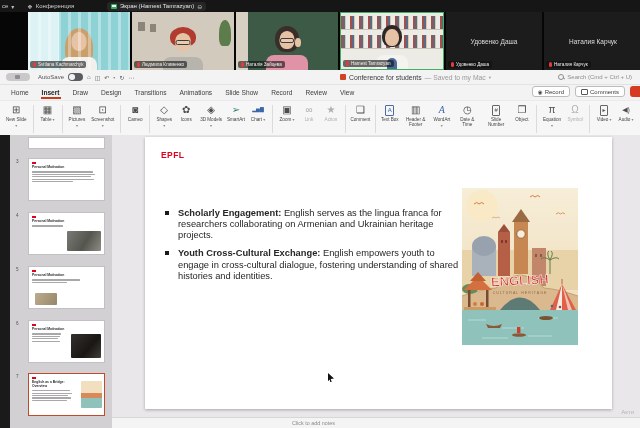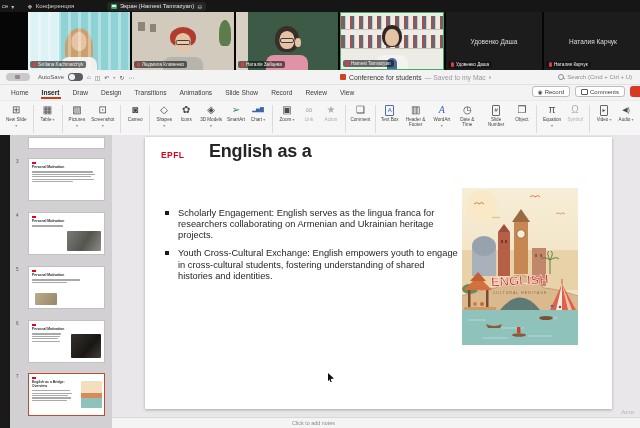--- a/index.html
+++ b/index.html
@@ -98,21 +98,21 @@
     font-size:5.4px;color:#8d8b8d;display:flex;align-items:center;padding-left:180px;box-sizing:border-box;}
   .watermark{position:absolute;right:6px;bottom:13px;font-size:6px;color:#b6b4ba;}
   
   .slide{position:absolute;left:33px;top:2px;width:467px;height:272px;background:#fff;
     box-shadow:0 1px 3px rgba(0,0,0,.28);}
   .epfl{position:absolute;left:16px;top:13px;font-size:8.5px;font-weight:bold;color:#e2001a;letter-spacing:0.4px;}
   .stitle{position:absolute;left:64px;top:4px;font-size:18px;font-weight:bold;color:#252525;line-height:1.18;letter-spacing:-0.2px;}
   .bullets{position:absolute;left:20px;top:71px;width:296px;}
   .bli{position:relative;padding-left:13px;margin-bottom:7px;font-size:9.3px;color:#262626;line-height:1.2;}
   .bli::before{content:"";position:absolute;left:0;top:3px;width:4px;height:4px;background:#1a1a1a;}
-  .lead{font-weight:normal;}
+  .lead{font-weight:bold;}
   .illu{position:absolute;left:317px;top:51px;width:116px;height:157px;}
   .cursor{position:absolute;left:183px;top:236px;width:6px;height:9px;background:#111;
     clip-path:polygon(0 0,100% 62%,45% 66%,62% 100%,38% 100%,28% 72%,0 92%);}
 </style>
 </head>
 <body>
 
 <div class="screen">
 
   <div class="meet-top">
@@ -422,25 +422,24 @@
               <div class="tln" style="width:50%"></div>
             <div class="tphoto ph-color"></div>
           </div>
         </div>
       </div>
 
       <div class="canvas">
         <div class="slide">
           <span class="epfl">EPFL</span>
           <div class="stitle">
-            <div>English as a</div>
           </div>
           <div class="bullets">
             <div class="bli"><span class="lead">Scholarly Engagement:</span><span> English serves as the lingua franca for researchers collaborating on Armenian and Ukrainian heritage projects.</span></div>
-            <div class="bli"><span class="lead">Youth Cross-Cultural Exchange:</span><span> English empowers youth to engage in cross-cultural students, fostering understanding of shared histories and identities.</span></div>
+            <div class="bli"><span class="lead">Youth Cross-Cultural Exchange:</span><span> English empowers youth to engage in cross-cultural dialogue, fostering understanding of shared histories and identities.</span></div>
           </div>
 
           <svg class="illu" viewBox="0 0 116 157">
             <defs>
               <linearGradient id="sky" x1="0" y1="0" x2="0" y2="1">
                 <stop offset="0" stop-color="#f7eed8"></stop>
                   <stop offset="1" stop-color="#ecd8b4"></stop>
               </linearGradient>
             </defs>
             <rect x="0" y="0" width="116" height="157" fill="url(#sky)"></rect>

